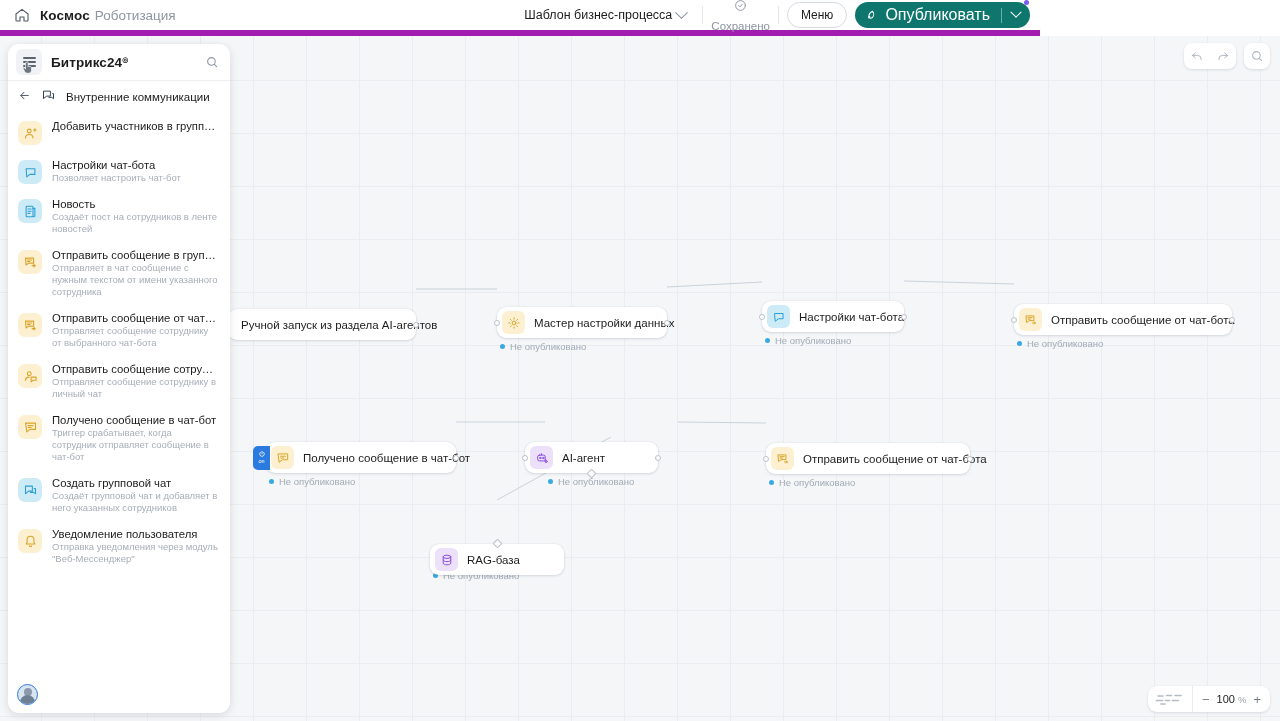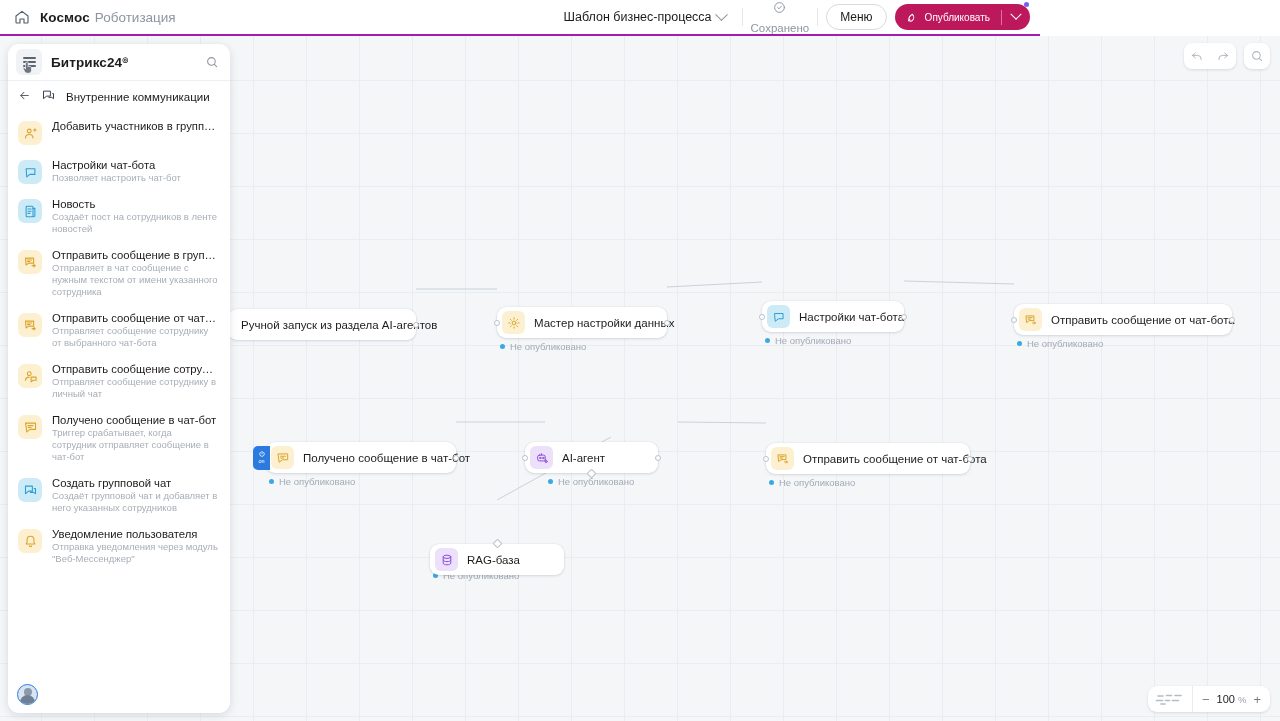--- a/index.html
+++ b/index.html
@@ -8,43 +8,43 @@
     font-family: "Liberation Sans", sans-serif;
     background: #ffffff;
     overflow: hidden;
   }
   #app { position: relative; width: 1280px; height: 721px; }
 
   
   .topbar {
     position: absolute; top: 0; left: 0; width: 1040px; height: 36px;
     background: #ffffff;
-    border-bottom: 2px solid #a21caf;
+    border-bottom: 6px solid #a21caf;
     display: flex; align-items: center;
     z-index: 40;
   }
   .tb-left { display: flex; align-items: center; padding-left: 14px; gap: 10px; }
   .home-icon { width: 16px; height: 16px; display: block; color: #525c69; }
   .brand-main { font-size: 13.5px; font-weight: bold; color: #1c1c1c; letter-spacing: .1px; }
   .brand-sub  { font-size: 13.5px; color: #8d95a0; margin-left: 5px; }
   .tb-right { margin-left: auto; display: flex; align-items: center; padding-right: 10px; gap: 0; }
   .tmpl-sel { display: flex; align-items: center; gap: 5px; font-size: 12.5px; color: #1c1c1c; cursor: pointer; padding: 4px 8px; }
   .chev { width: 9px; height: 9px; border-right: 1.4px solid #8d95a0; border-bottom: 1.4px solid #8d95a0; transform: rotate(45deg) translate(-2px,-2px); }
   .vdiv { width: 1px; height: 18px; background: #e4e7ea; margin: 0 8px; }
   .saved { display: flex; align-items: center; gap: 6px; font-size: 11.5px; color: #8d95a0; flex-direction: column; }
   .ok-circ { width: 13px; height: 13px; }
   .menu-btn {
     border: 1px solid #d5dce3; border-radius: 14px; background: #fff;
     font-size: 12px; color: #1c1c1c; padding: 5px 13px; cursor: pointer;
     font-family: "Liberation Sans", sans-serif;
   }
   .pub-btn {
     margin-left: 8px; display: flex; align-items: center;
-    background: #be185d; border-radius: 15px; height: 26px;
-    color: #fff; font-size: 10px; cursor: pointer; position: relative;
+    background: #0f766e; border-radius: 15px; height: 26px;
+    color: #fff; font-size: 16px; cursor: pointer; position: relative;
   }
   .pub-main { display: flex; align-items: center; gap: 6px; padding: 0 11px 0 11px; height: 26px; }
   .pub-split { width: 1px; height: 15px; background: rgba(255,255,255,.40); }
   .pub-arrow { padding: 0 10px; display: flex; align-items: center; height: 26px; }
   .chev-w { width: 8px; height: 8px; border-right: 1.4px solid #fff; border-bottom: 1.4px solid #fff; transform: rotate(45deg) translate(-2px,-2px); }
   .notif-dot { position: absolute; right: 1px; top: -2px; width: 5px; height: 5px; border-radius: 50%; background: #7b5cf0; }
 
   
   .canvas {
     position: absolute; top: 36px; left: 0; width: 1280px; height: 685px;

